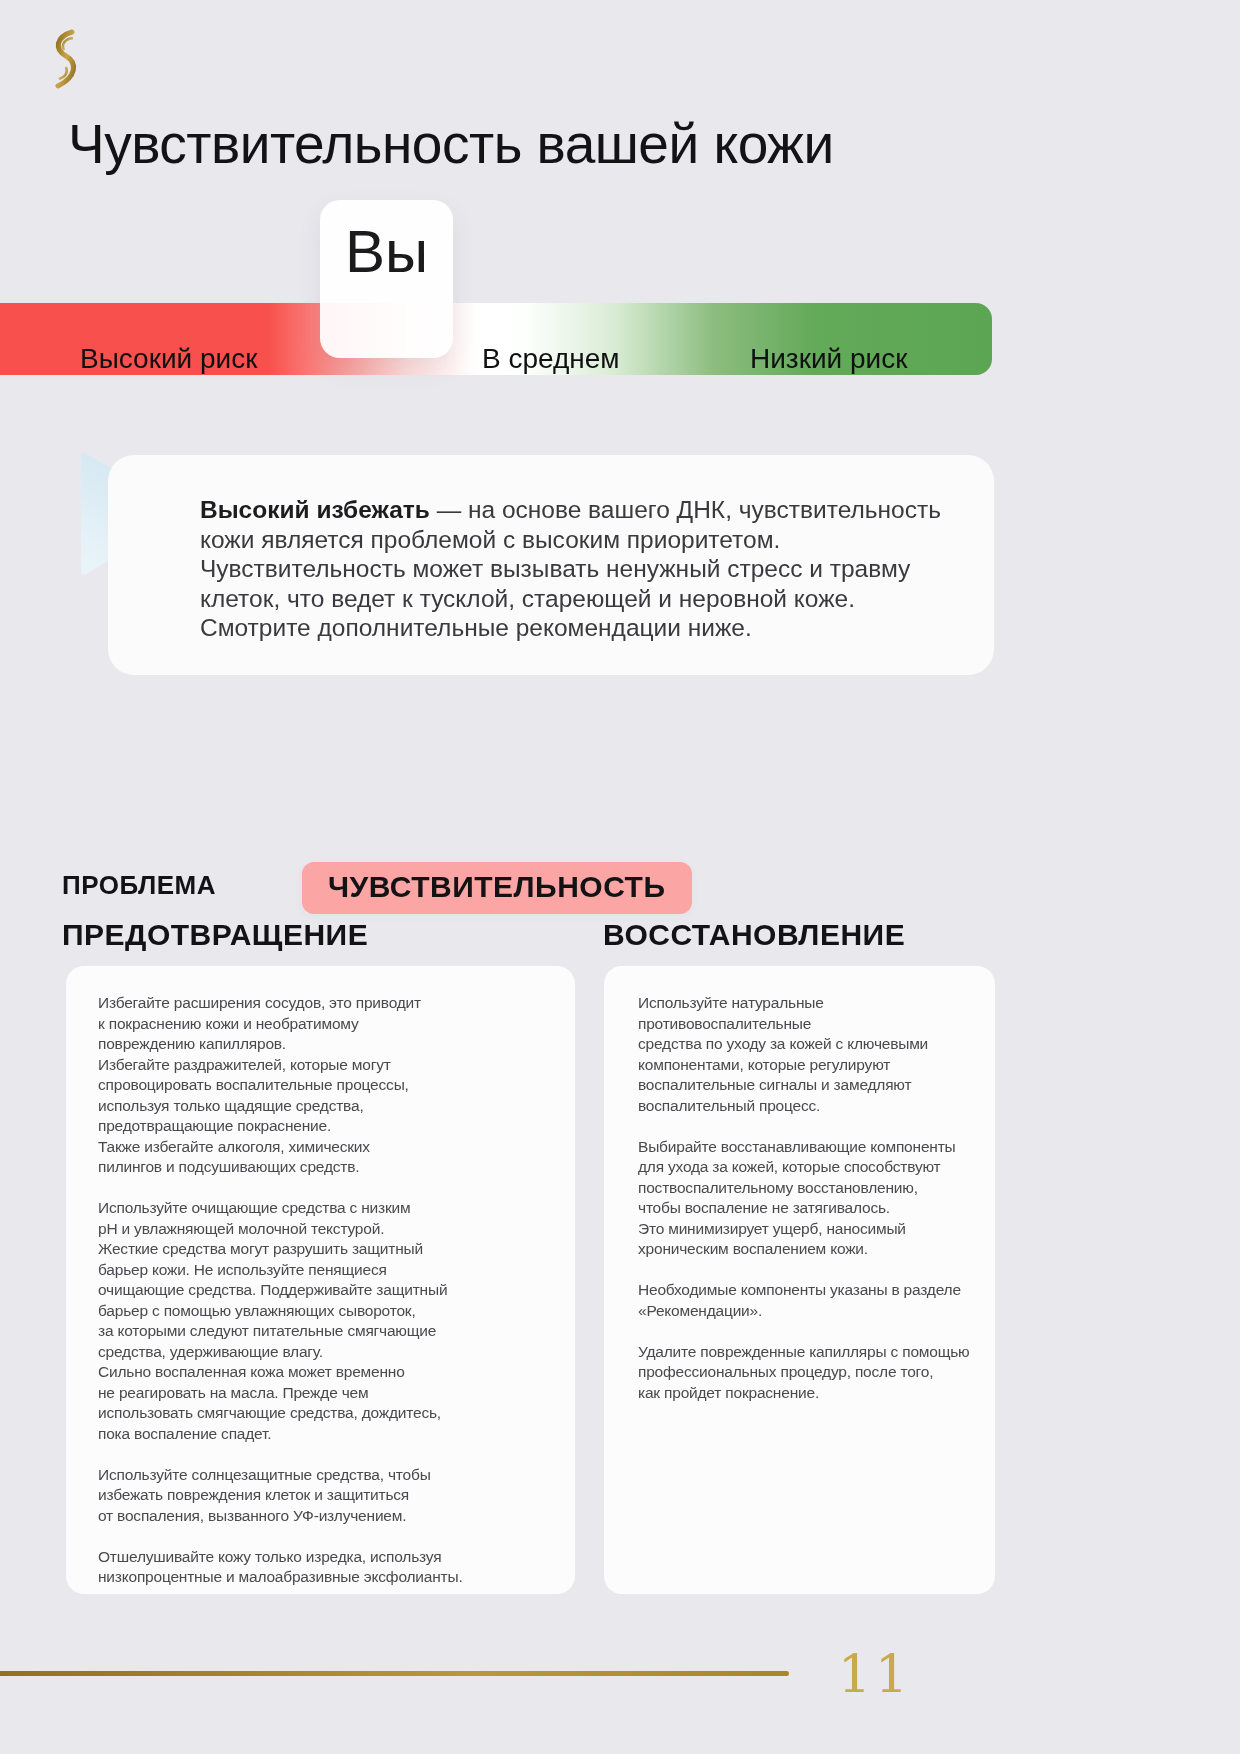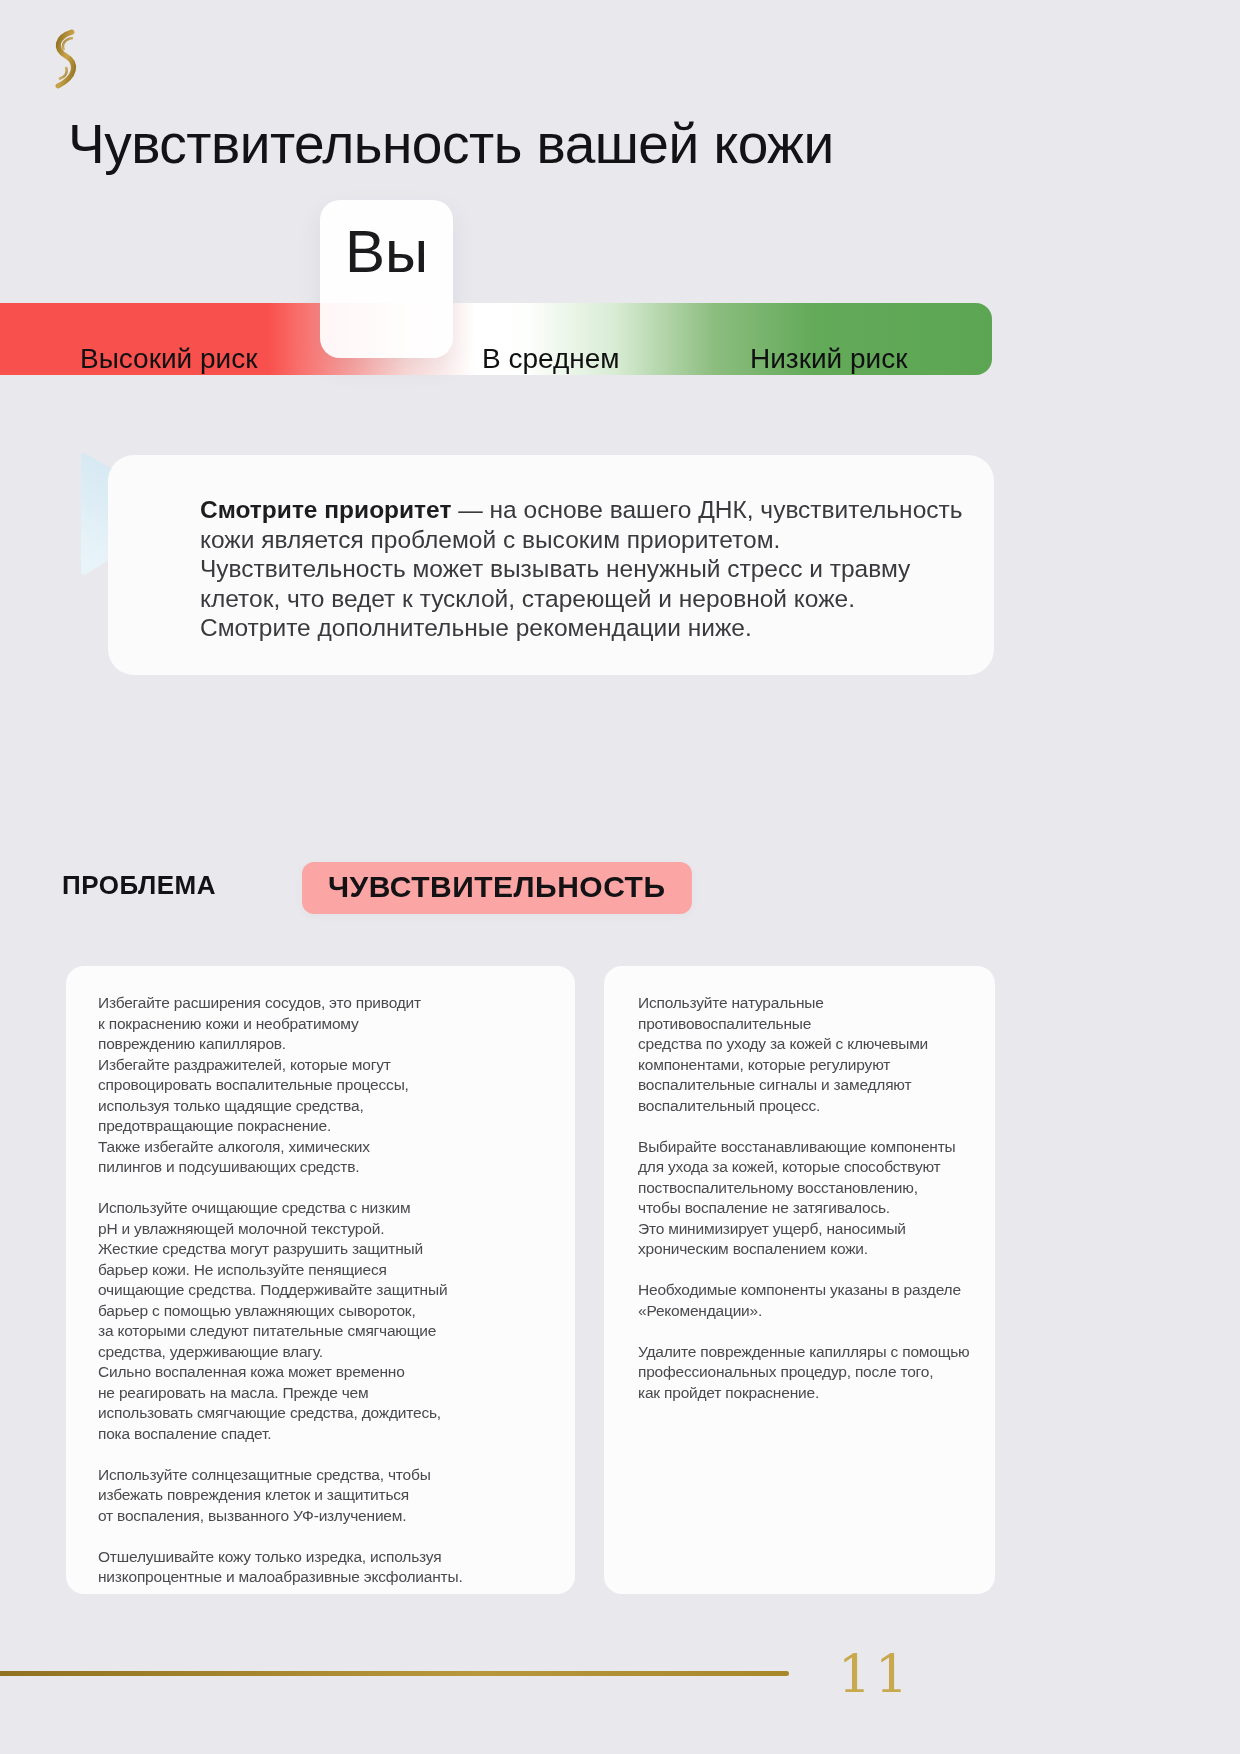--- a/index.html
+++ b/index.html
@@ -113,30 +113,32 @@
 
   <svg class="callout-arrow" width="106" height="124" viewBox="0 0 106 124">
     <defs>
       <linearGradient id="ice" x1="0.6" y1="0" x2="0.2" y2="1">
         <stop offset="0" stop-color="#d2e6f1"></stop>
         <stop offset="1" stop-color="#e9f4f9"></stop>
       </linearGradient>
     </defs>
     <polygon points="4,4 100,61 4,120" fill="url(#ice)" stroke="url(#ice)" stroke-width="6" stroke-linejoin="round"></polygon>
   </svg>
-  <div class="callout-box"><span class="lead">Смотрите приоритет</span><span> — на основе вашего ДНК, чувствительность
+  <div class="callout-box"><span class="lead">Высокий избежать</span><span> — на основе вашего ДНК, чувствительность
 кожи является проблемой с высоким приоритетом.
 Чувствительность может вызывать ненужный стресс и травму
 клеток, что ведет к тусклой, стареющей и неровной коже.
 Смотрите дополнительные рекомендации ниже.</span></div>
 
 
   <div class="problem-label">ПРОБЛЕМА</div>
   <div class="problem-badge">ЧУВСТВИТЕЛЬНОСТЬ</div>
 
+  <div class="col-heading prevention">ПРЕДОТВРАЩЕНИЕ</div>
+  <div class="col-heading recovery">ВОССТАНОВЛЕНИЕ</div>
 
   <div class="card right">Используйте натуральные противовоспалительные
 средства по уходу за кожей с ключевыми
 компонентами, которые регулируют
 воспалительные сигналы и замедляют
 воспалительный процесс.
 
 Выбирайте восстанавливающие компоненты
 для ухода за кожей, которые способствуют
 поствоспалительному восстановлению,

